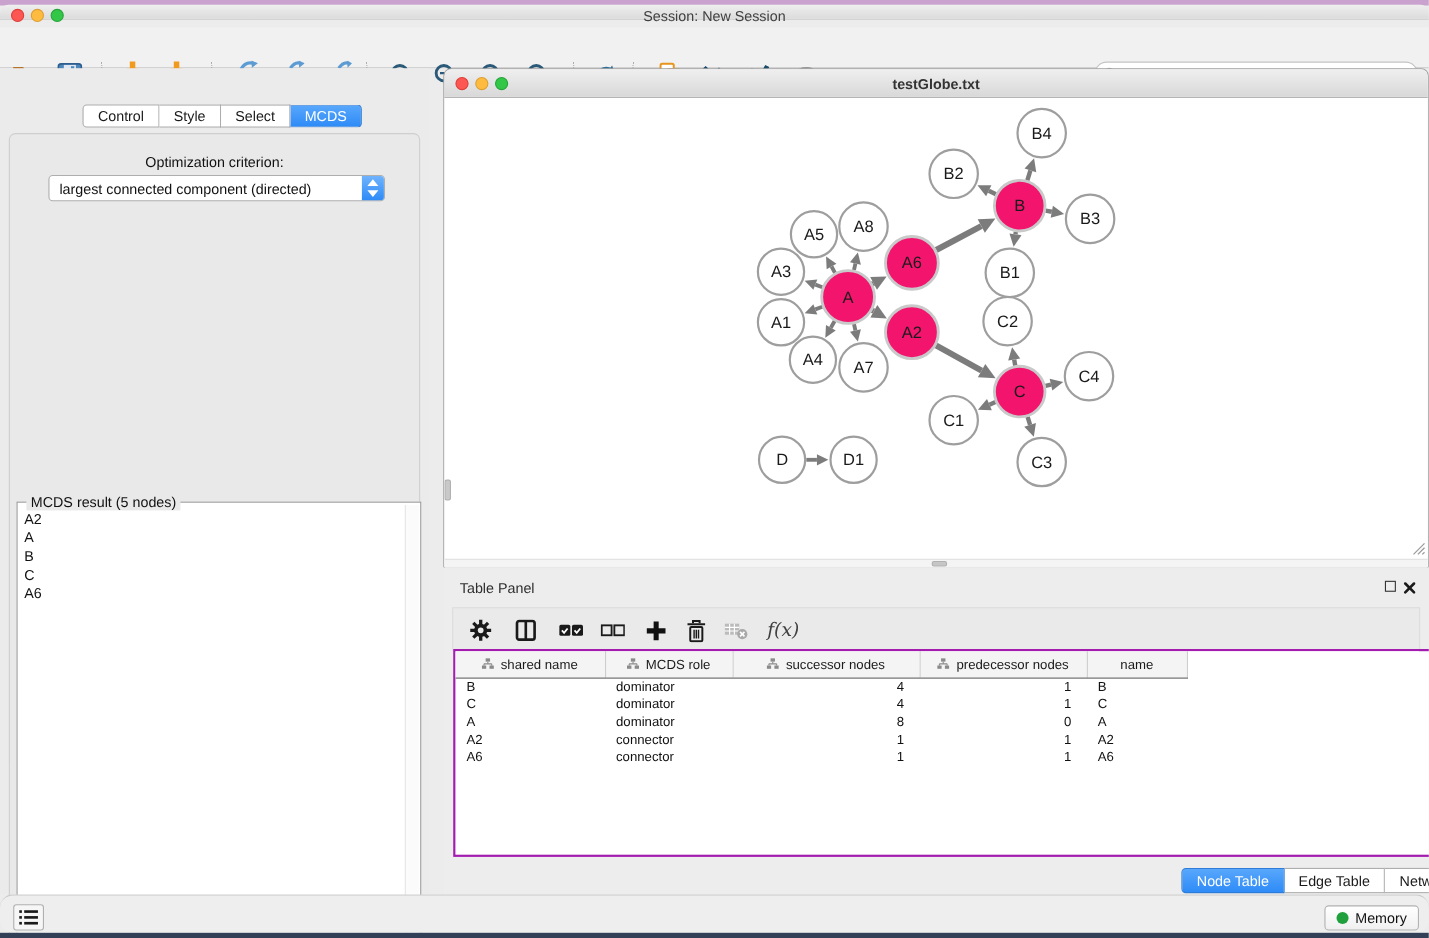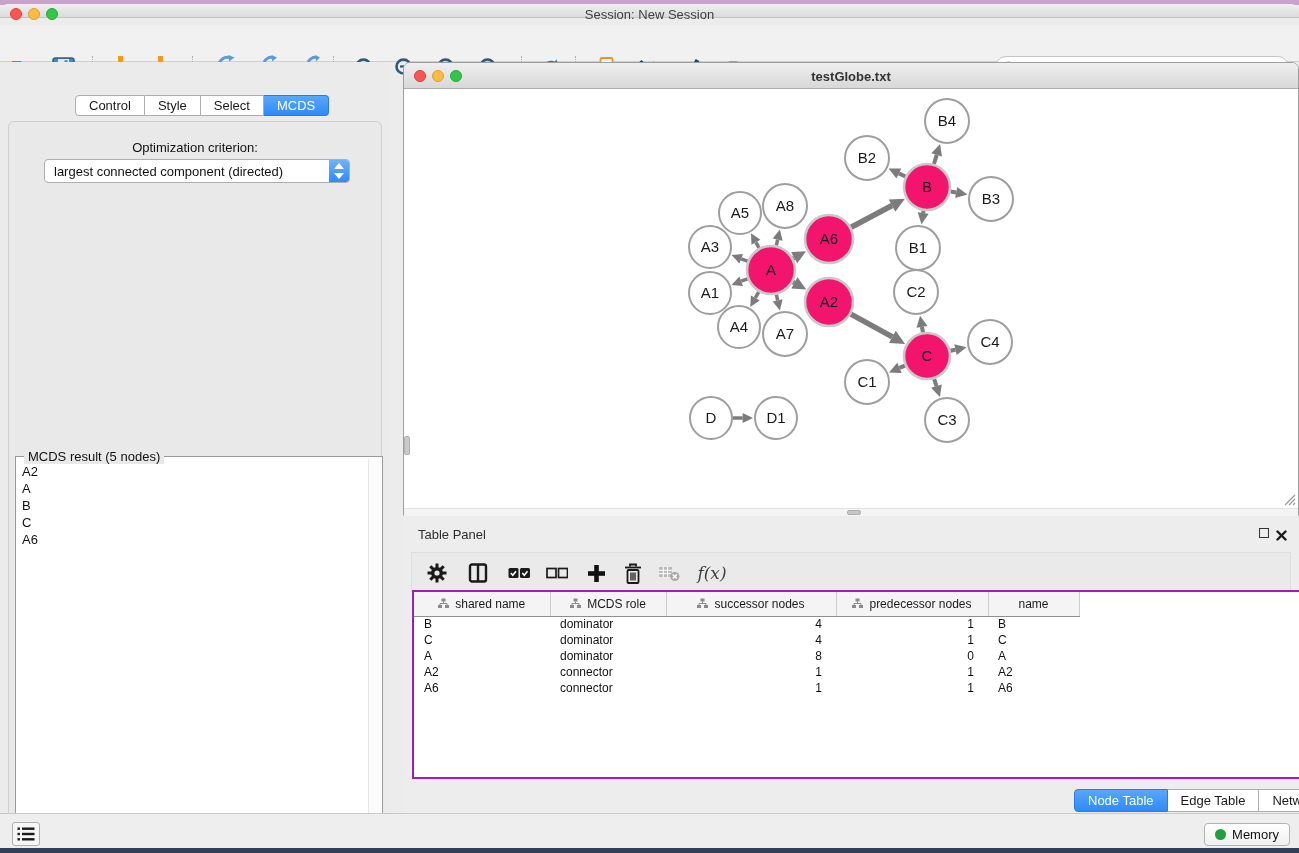--- a/index.html
+++ b/index.html
@@ -109,21 +109,21 @@
                   border-right:1px solid #CDCDCD; border-bottom:1px solid #8F8F8F;
                   text-align:center; overflow:hidden; white-space:nowrap; }
   table.data th.filler { background:#FFF; border-right:none; border-bottom:none; }
   table.data th .hicon { display:inline-block; vertical-align:-1px; margin-right:6px; }
   table.data td { height:16px; color:#111; overflow:hidden; white-space:nowrap;
                   padding:0 10px; }
   table.data td.num { text-align:right; padding-right:14px; }
 
   
   .statusbar { position:absolute; left:0; top:813px; width:100%; height:35px; background:#EEEEEE;
-               border-top:1px solid #C9C9C9; }
+               border-top:1px solid #C9C9C9;border-radius:12px; }
   .list-btn { position:absolute; left:12px; top:8px; width:28px; height:24px; background:#F6F6F6;
               border:1px solid #B0B0B0; border-radius:3px; display:flex; align-items:center;
               justify-content:center; }
   .mem-btn { position:absolute; right:9px; top:9px; height:23px; background:linear-gradient(#FFFFFF,#F0F0F0);
              border:1px solid #B3B3B3; border-radius:4px; display:flex; align-items:center;
              gap:6px; padding:0 10px; font-size:13px; color:#111; }
   .mem-dot { width:11px; height:11px; border-radius:50%; background:#1FA03C; }
   .wallpaper-strip { position:absolute; left:0; top:848px; width:100%; height:5px; background:#333F57; }
 </style>
 </head>

